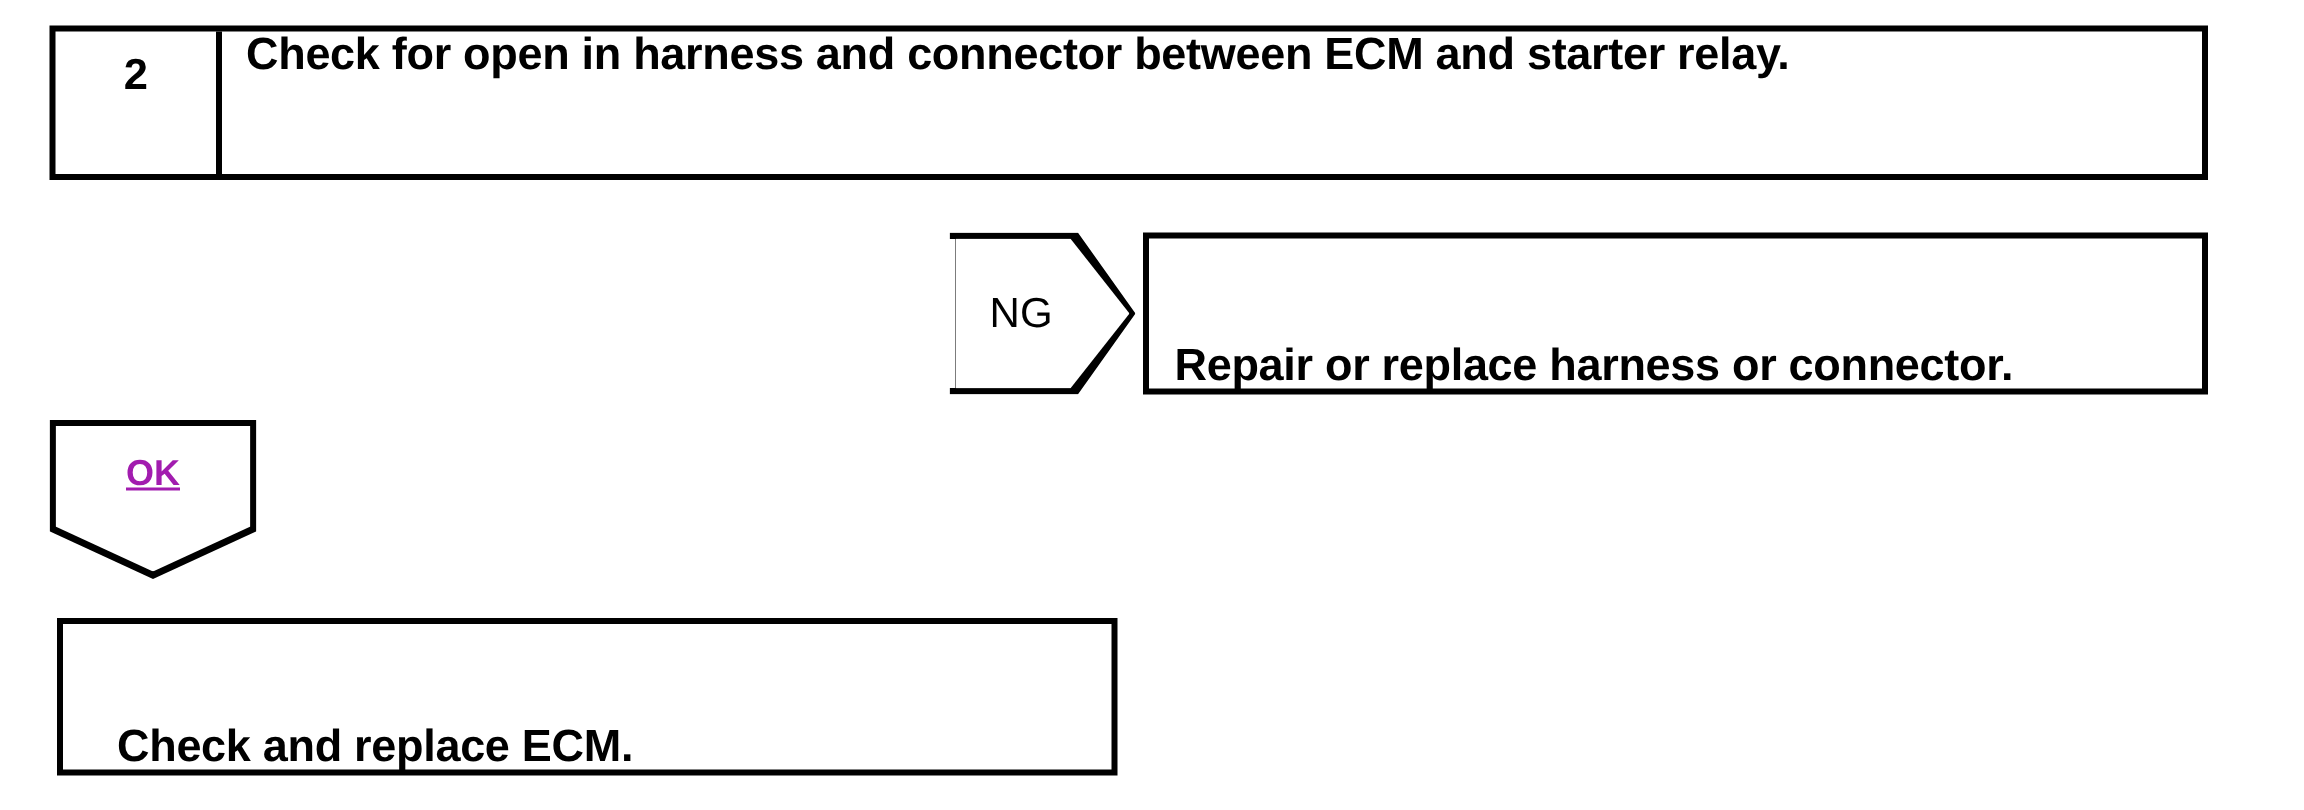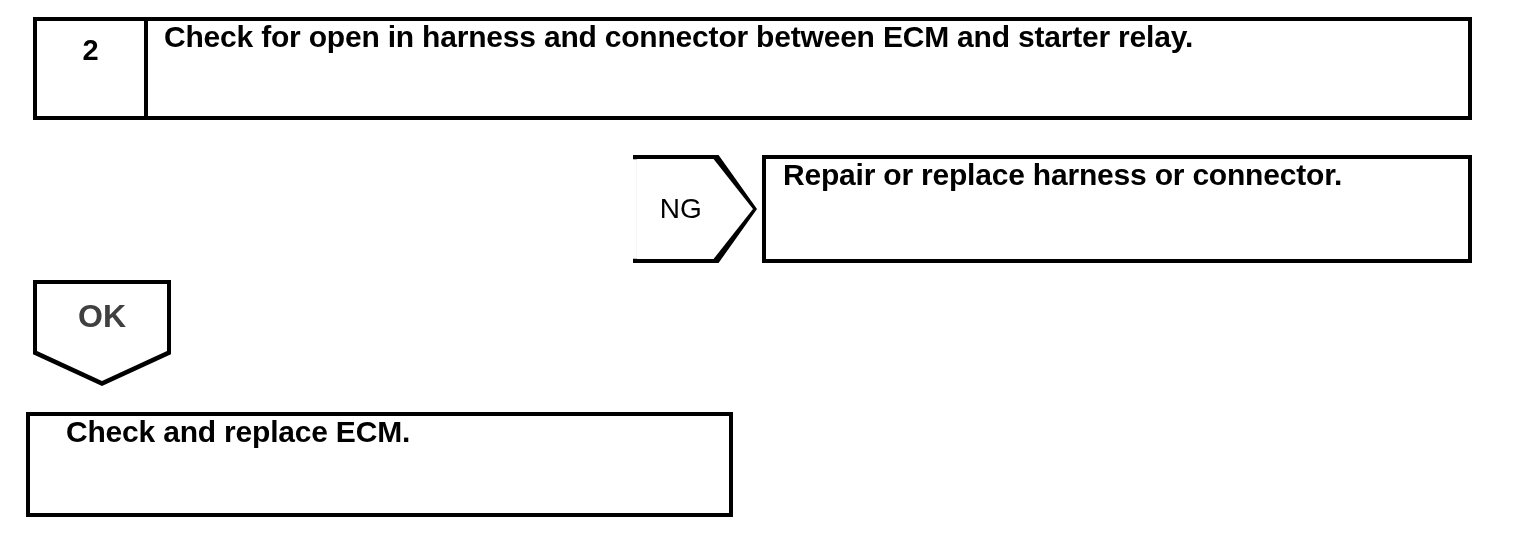--- a/index.html
+++ b/index.html
@@ -138,52 +138,53 @@
   }
   .tag-ok .tag-label {
     position: absolute;
     left: 0;
     top: 0;
     width: 100%;
     height: 68%;
     display: flex;
     align-items: center;
     justify-content: center;
-    font-size: 32px;
-    font-weight: bold;
-    color: #404040;
+    font-size: 24px;
+    font-weight: bold;
+    color: #a21caf;
     letter-spacing: 0px;
+    text-decoration: underline;
   }
 
   
   .result-box {
     position: absolute;
     border: 4px solid #000000;
     box-sizing: border-box;
     background: #ffffff;
     display: flex;
-    align-items: flex-start;
+    align-items: flex-end;
     padding-left: 17px;
   }
   .result-box .result-text {
     font-size: 30px;
     font-weight: bold;
     color: #000000;
     letter-spacing: -0.2px;
     white-space: nowrap;
     line-height: 1.05;
   }
   #repair-box {
     left: 762px;
     top: 155px;
     width: 710px;
     height: 108px;
   }
   #ecm-box {
-    left: 26px;
+    left: 38px;
     top: 412px;
     width: 707px;
     height: 105px;
     padding-left: 36px;
   }
 </style>
 </head>
 <body>
 
 <div id="page">

